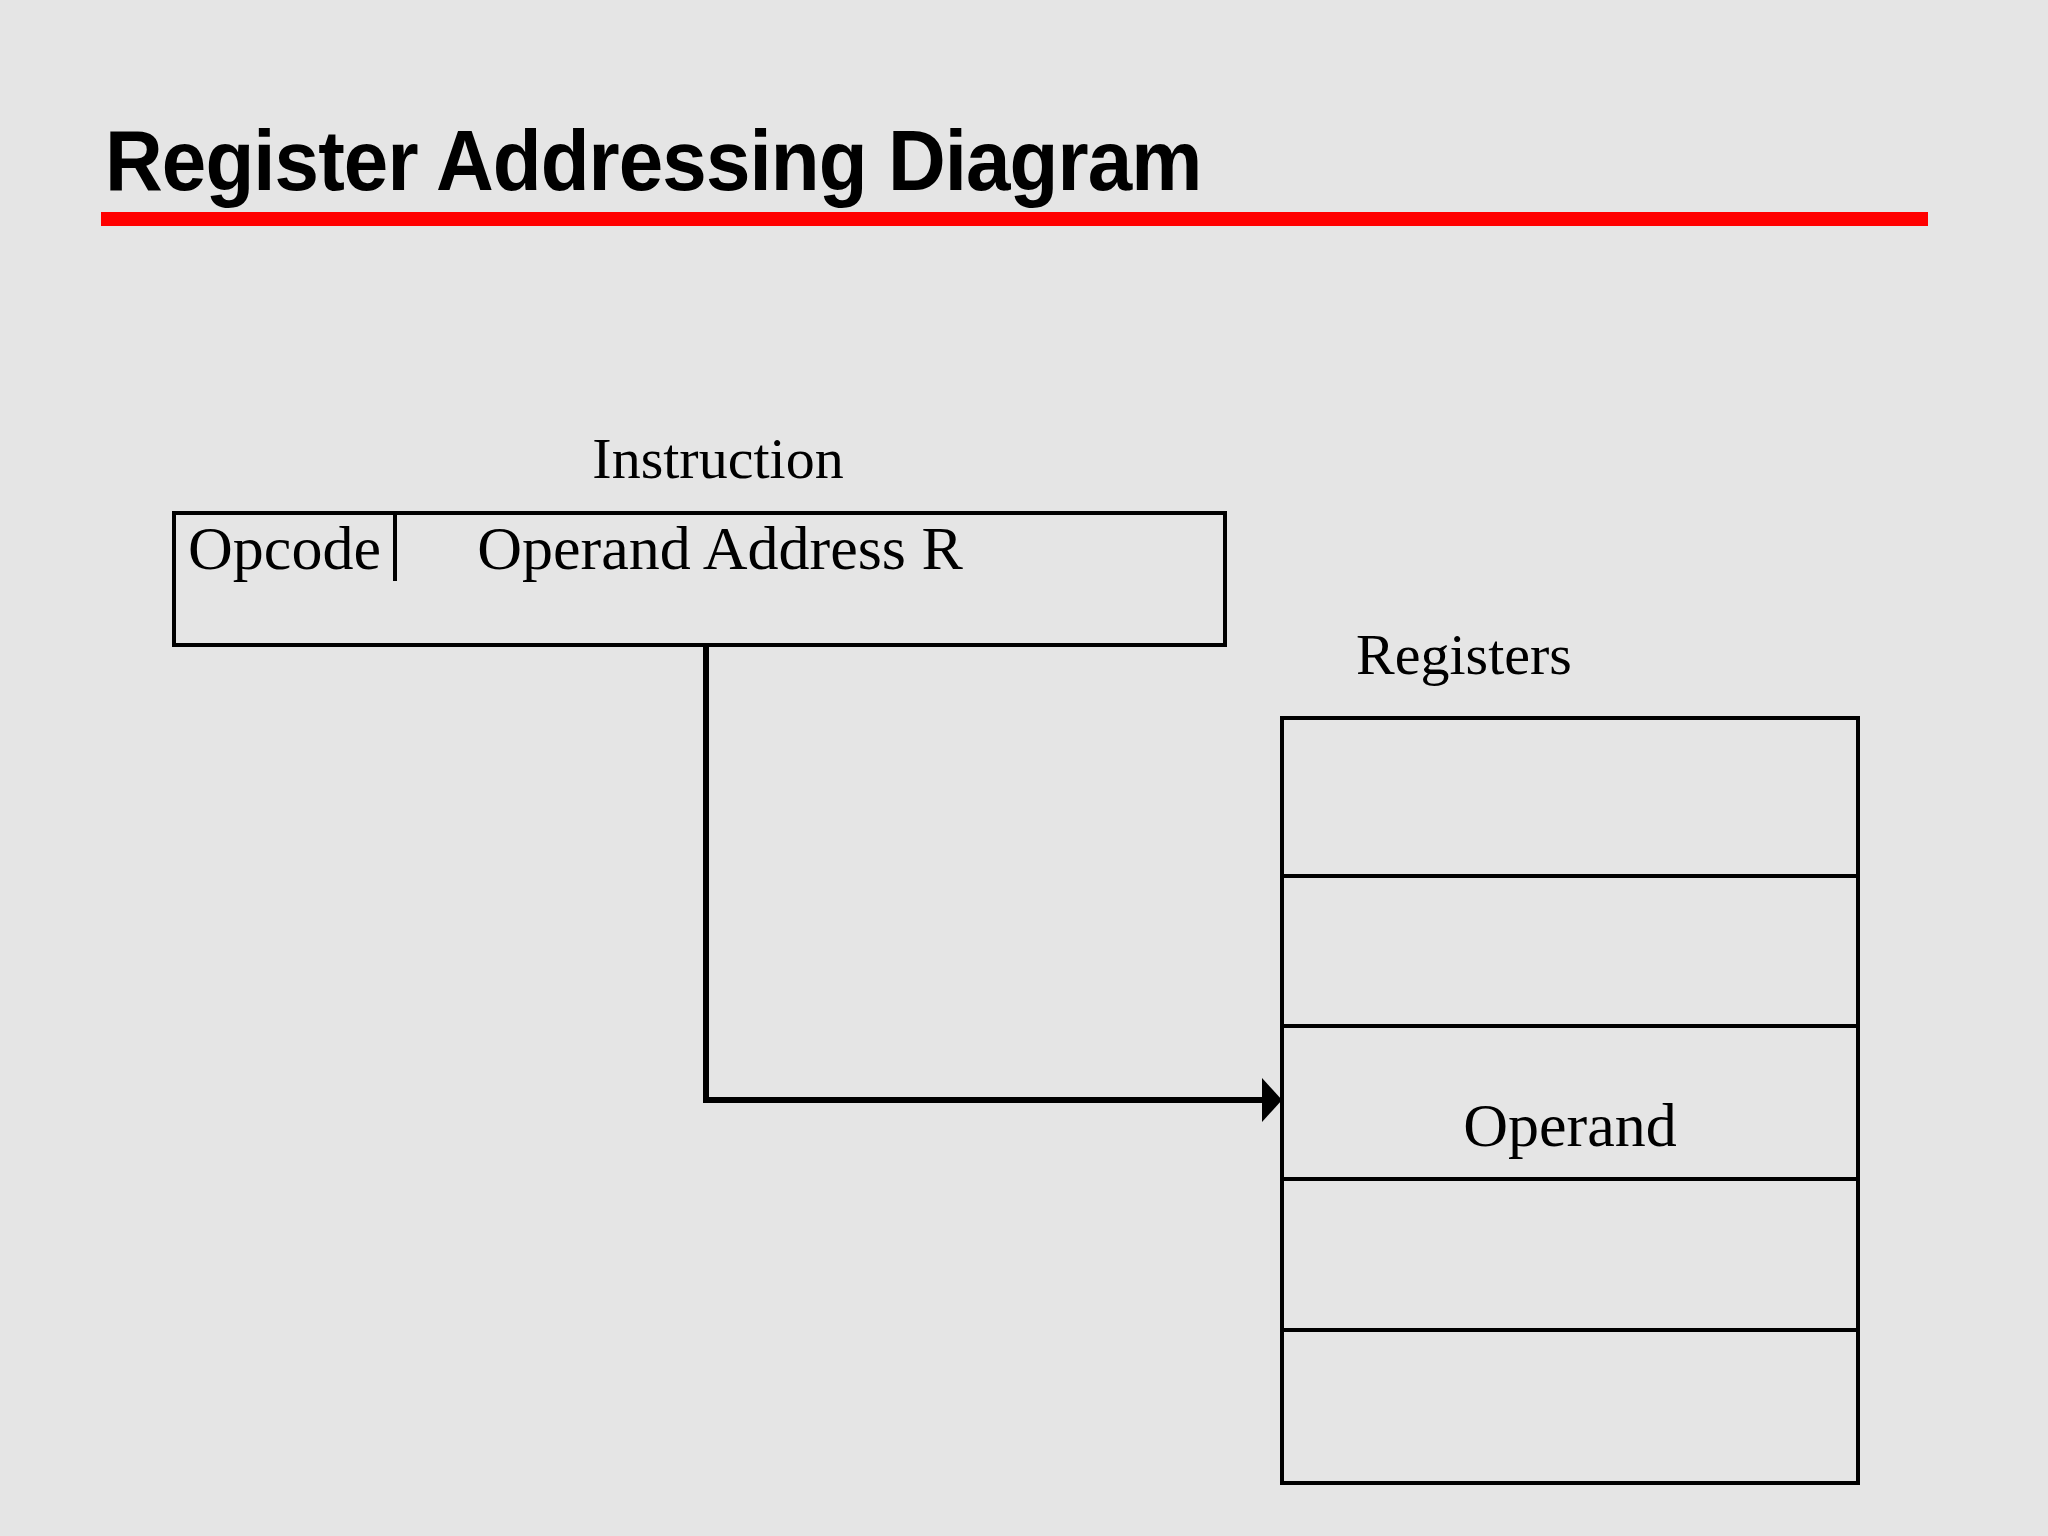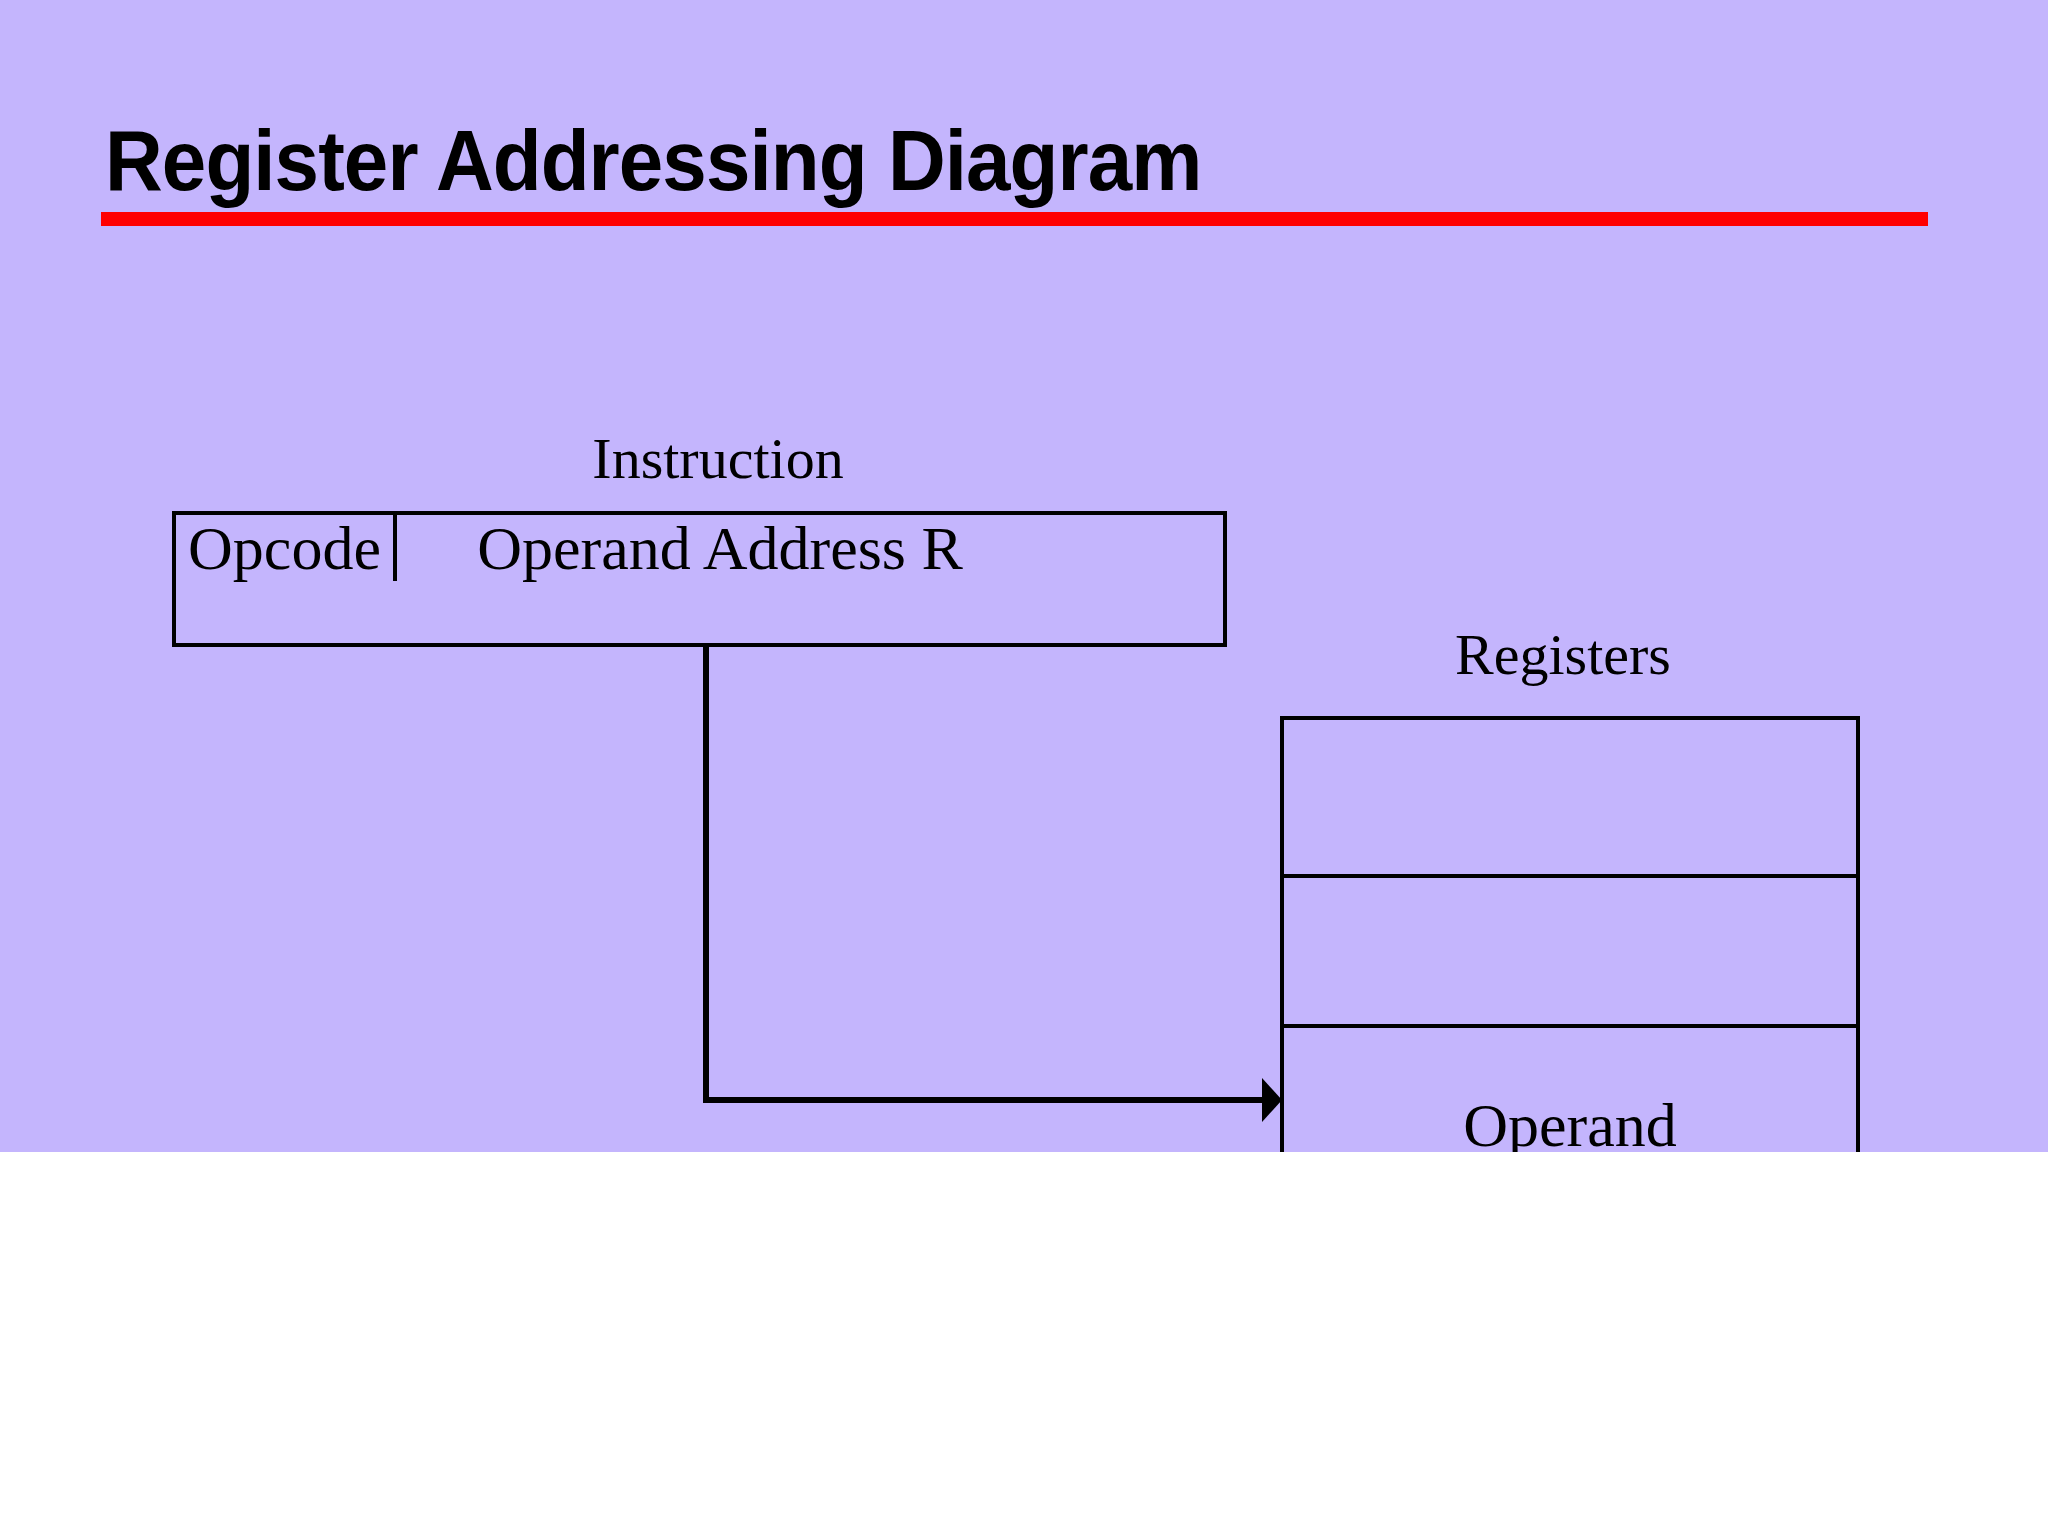--- a/index.html
+++ b/index.html
@@ -3,22 +3,22 @@
 <meta charset="utf-8">
 <style>
   html, body {
     margin: 0;
     padding: 0;
     background: #ffffff;
   }
   #slide {
     position: relative;
     width: 2048px;
-    height: 1152px;
-    background: #c4b5fd;
+    height: 1536px;
+    background: #e5e5e5;
     overflow: hidden;
     font-family: "Liberation Serif", "DejaVu Serif", serif;
   }
 
   
   #title {
     position: absolute;
     left: 105px;
     top: 112px;
     font-family: "Liberation Sans Narrow", "Liberation Sans", "DejaVu Sans", sans-serif;
@@ -148,21 +148,21 @@
 
   <div id="instruction-box">
     <div id="opcode-field">
       <span class="field-text">Opcode</span>
     </div>
     <div id="register-address-field">
       <span class="field-text">Operand Address R</span>
     </div>
   </div>
 
-  <div class="label center" style="left:1563px; top:620px;">Registers</div>
+  <div class="label center" style="left:1464px; top:620px;">Registers</div>
 
   <svg id="connector" viewBox="0 0 2048 1536">
     <path d="M 706 647 L 706 1100 L 1262 1100" fill="none" stroke="#000000" stroke-width="6"></path>
     <polygon points="1262,1078 1282,1100 1262,1122" fill="#000000"></polygon>
   </svg>
 
   <div id="registers-box">
     <div class="register-row r0">
       <span class="cell-text"></span>
     </div>

